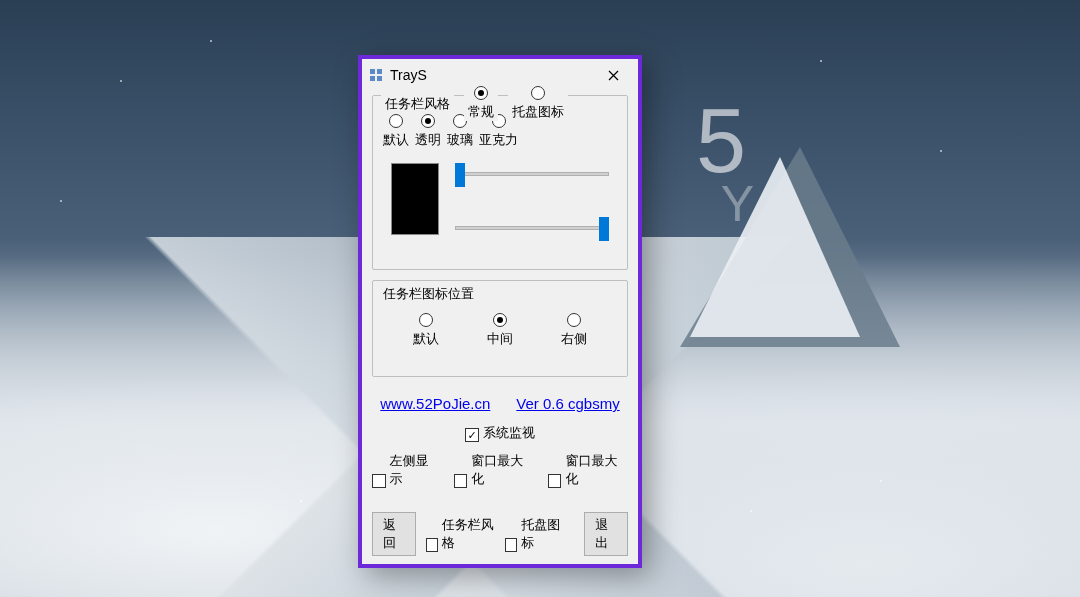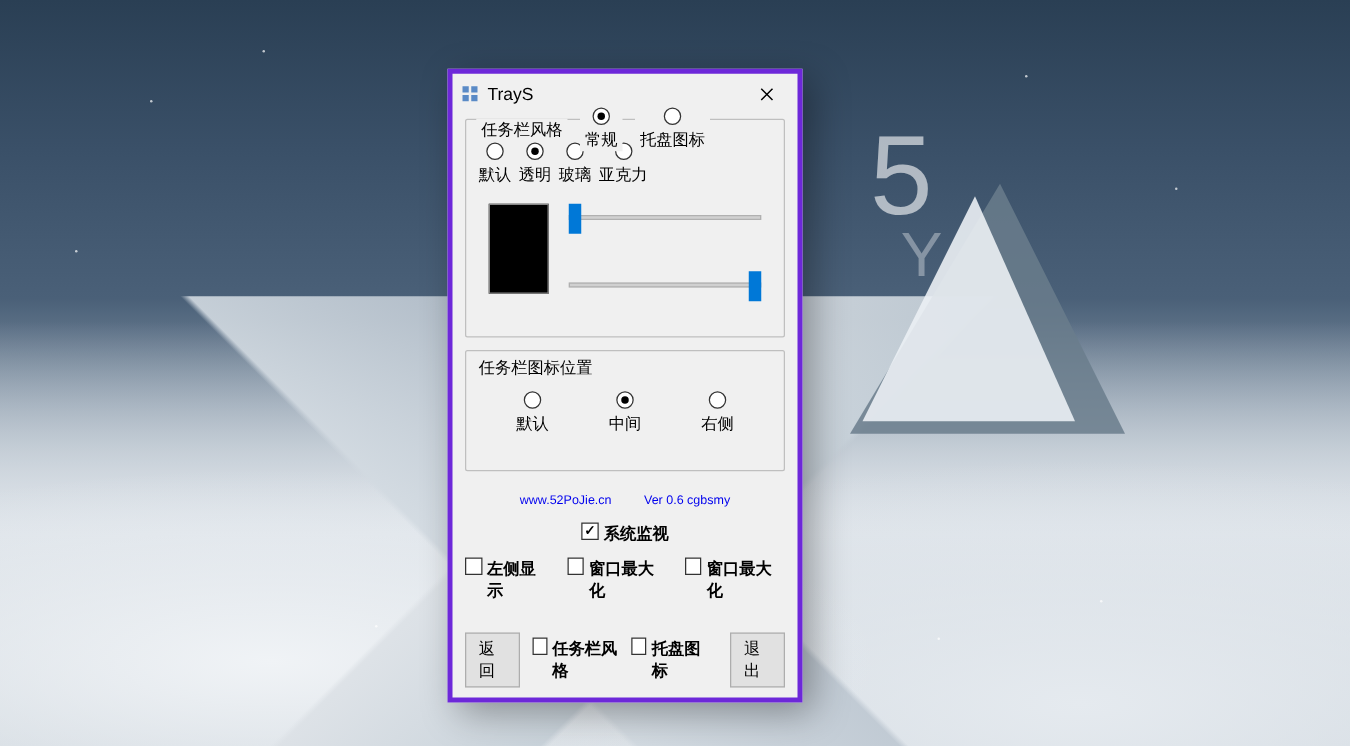--- a/index.html
+++ b/index.html
@@ -61,24 +61,24 @@
     .swatch { width:48px; height:72px; border:1px solid #888; background:#000; margin-left:8px; cursor:pointer; }
     .sliders { flex:1; display:flex; flex-direction:column; gap:30px; padding-top:0px; padding-right:8px; }
     .slider { position:relative; height:24px; }
     .track { position:absolute; left:0; right:0; top:9px; height:4px; background:#d0d0d0; border:1px solid #b0b0b0; }
     .thumb { position:absolute; top:0; width:10px; height:24px; background:#0078d7; cursor:pointer; }
 
     .group2-title { font-size:13px; margin-bottom:10px; }
     .pos-row { display:flex; justify-content:space-around; padding:0 6px; }
 
     .links { display:flex; justify-content:center; gap:26px; margin:18px 0 12px; }
-    .link { color:#0000ee; font-size:10px; cursor:pointer;text-align:right; }
+    .link { color:#0000ee; text-decoration:underline; font-size:15px; cursor:pointer;text-align:right; }
 
     .cb-row { display:flex; justify-content:center; gap:14px; margin-bottom:10px; }
-    .cb { display:flex; align-items:flex-start; gap:4px; cursor:pointer;font-weight:bold; }
+    .cb { display:flex; align-items:flex-end; gap:4px; cursor:pointer; }
     .cb-box { width:14px; height:14px; border:1px solid #333; background:#fff; display:flex; align-items:center; justify-content:center; font-size:11px; line-height:1; }
     .cb.chk .cb-box::after { content:"✓"; color:#000; }
 
     .footer { display:flex; align-items:center; gap:10px; padding:6px 10px 8px; }
     .btn { border:1px solid #adadad; background:#e1e1e1; padding:3px 10px; font-size:13px; cursor:pointer; }
     .footer .spacer { flex:1; }
   </style>
 </head>
 <body>
 

